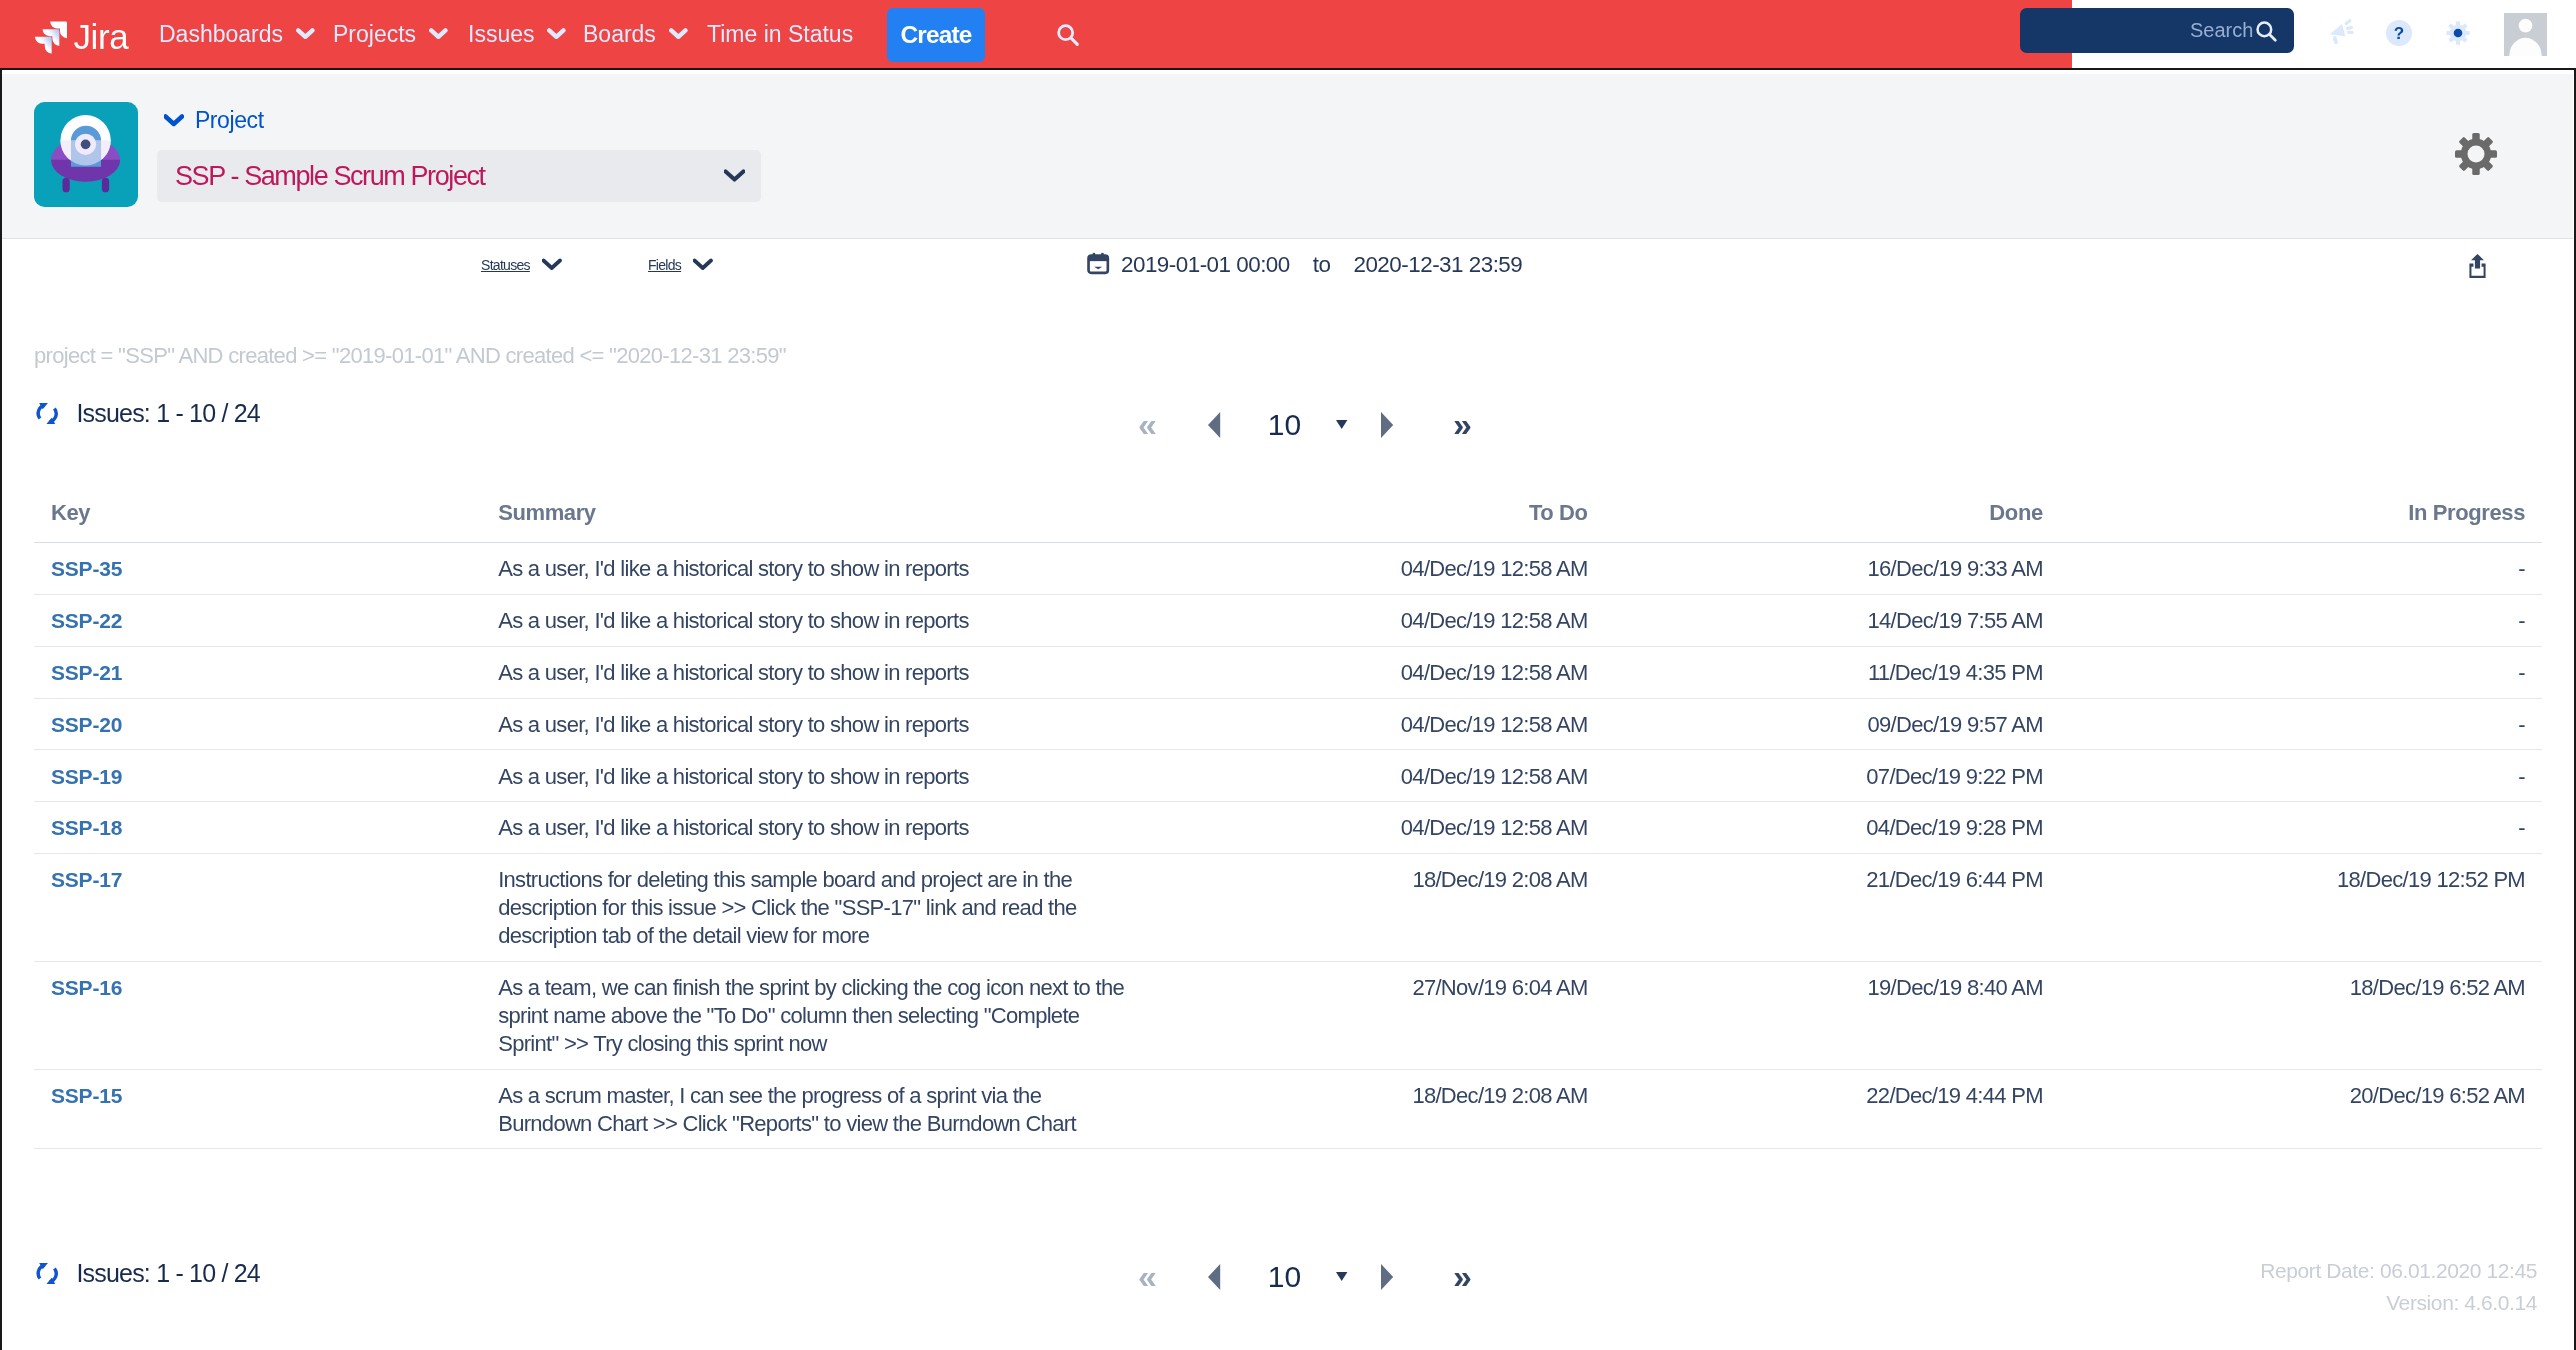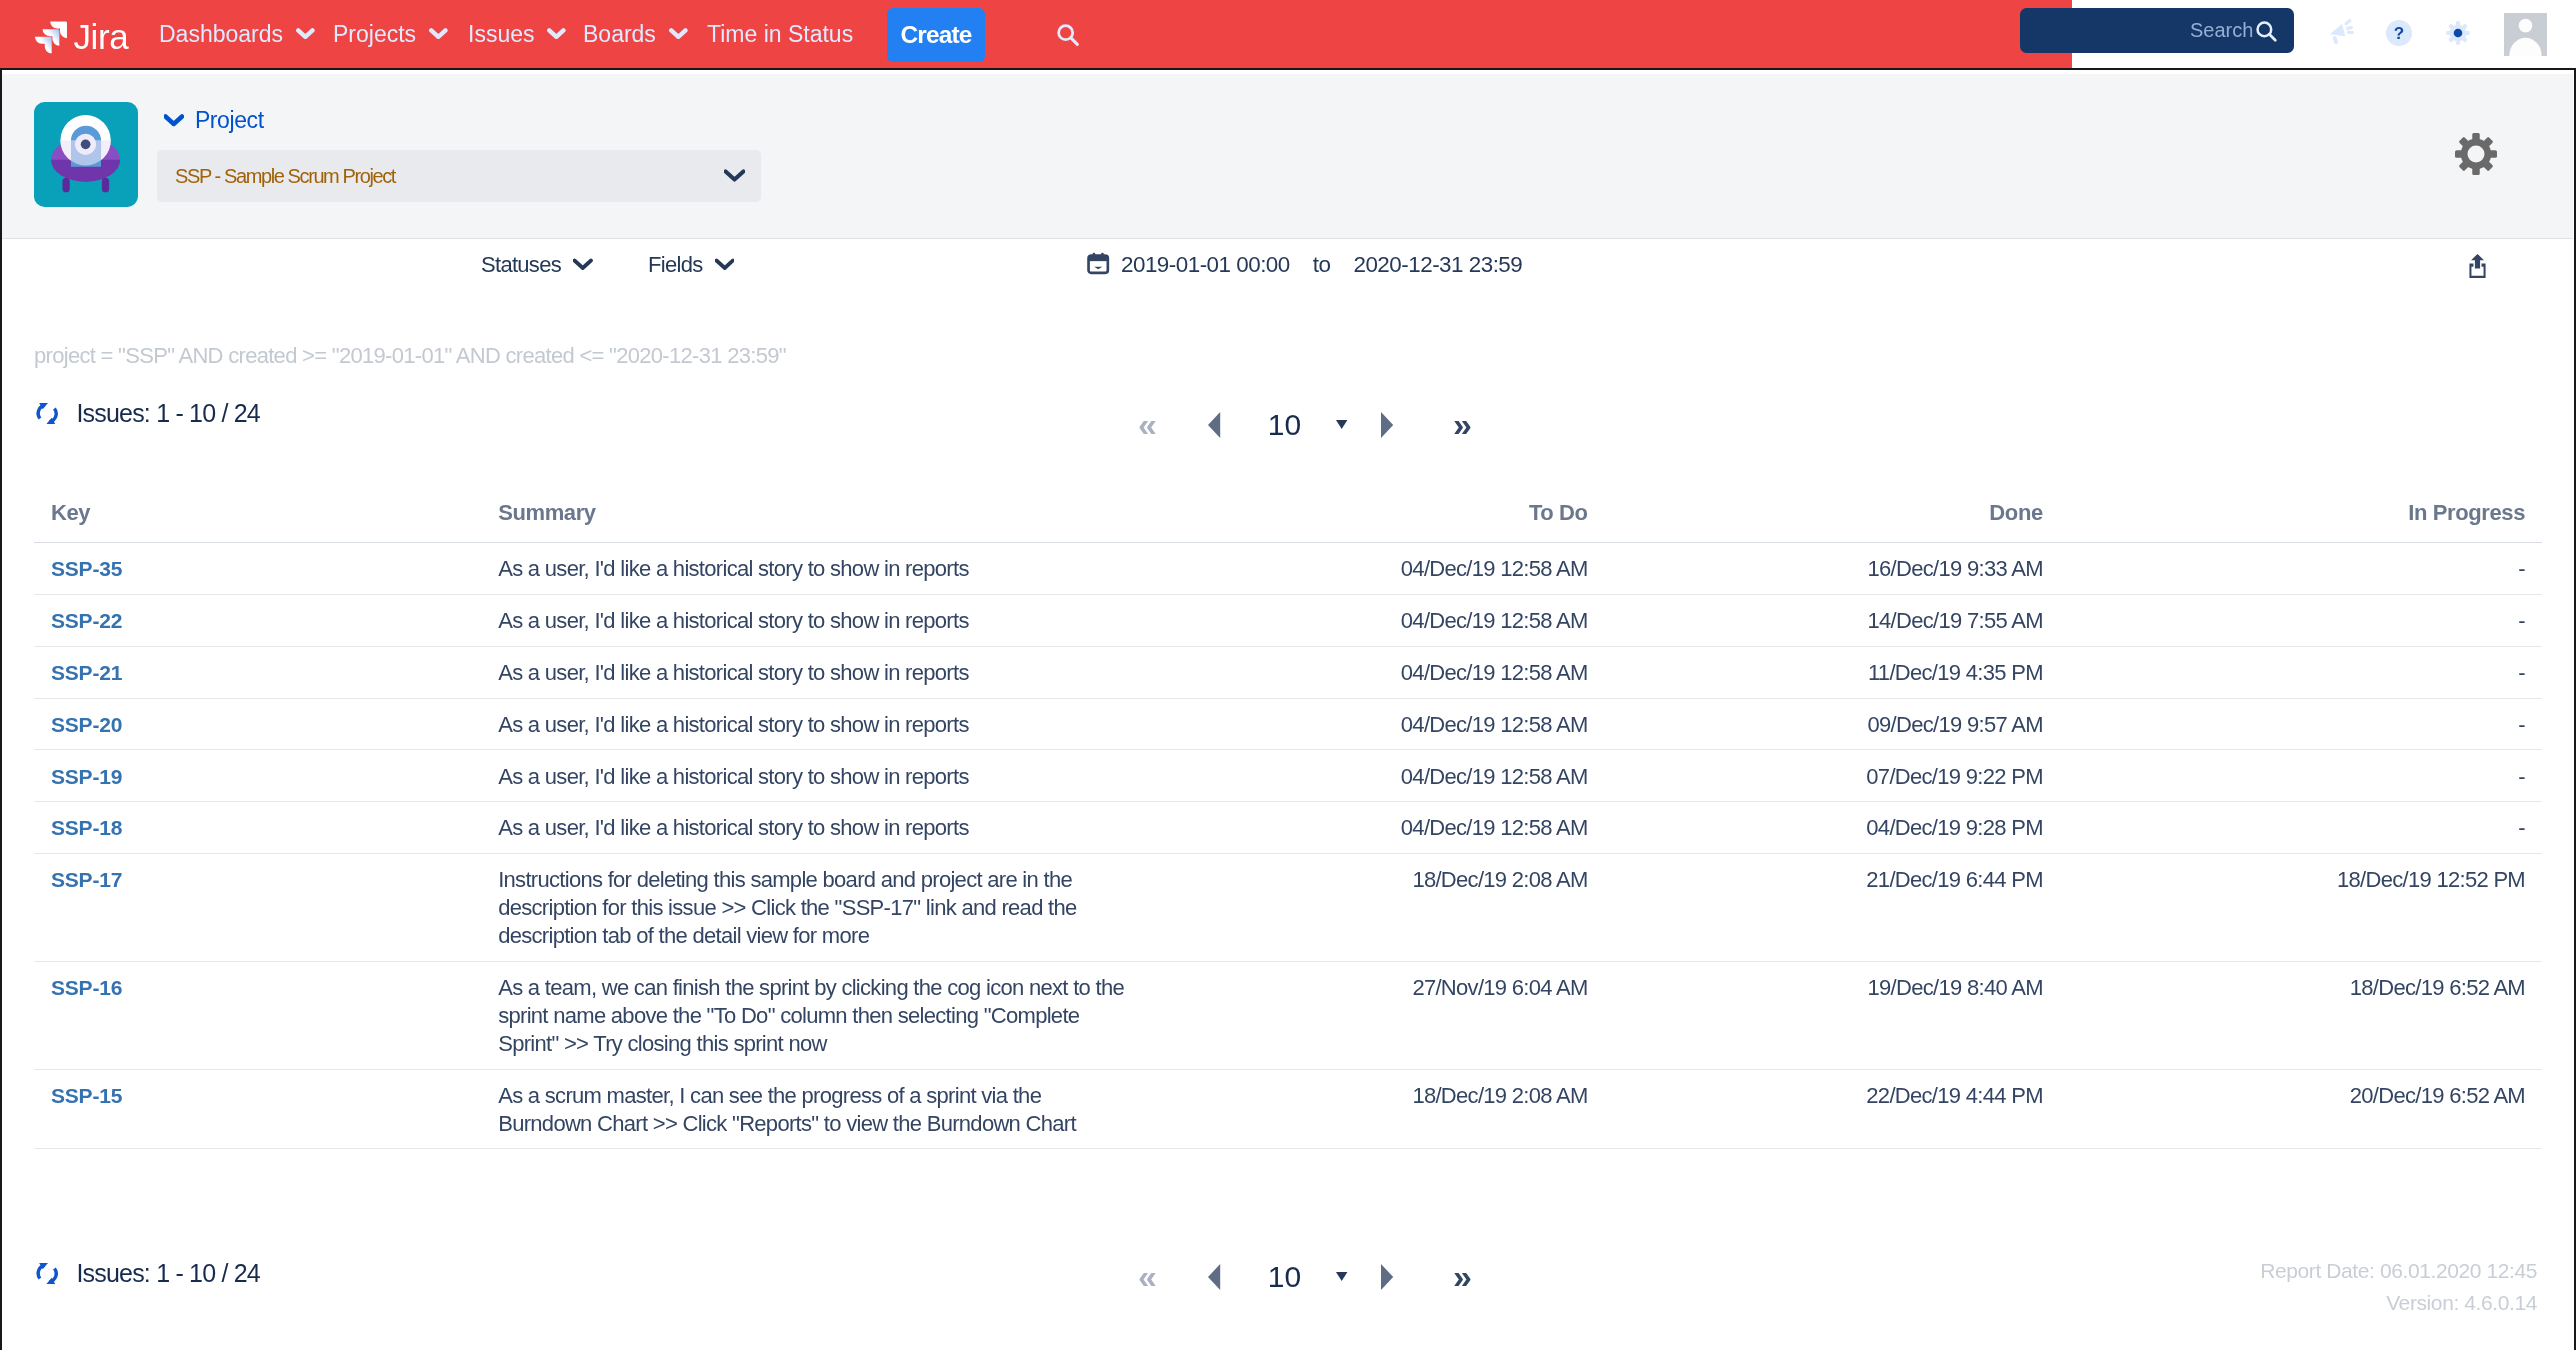--- a/index.html
+++ b/index.html
@@ -31,30 +31,30 @@
   background:#fff; }
 
 
 .band { position:absolute; left:0; top:4px; width:2571px; height:165px; background:#f4f5f7;
   border-bottom:1.6px solid #dfe1e6; }
 .pavatar { position:absolute; left:32px; top:28px; }
 .projlabel { position:absolute; left:162px; top:33px; display:flex; align-items:center;
   color:#0052cc; font-size:23px; letter-spacing:-0.4px; }
 .projlabel svg { margin-right:11.4px; }
 .select { position:absolute; left:155px; top:76px; width:604px; height:52px; background:#e9eaed;
-  border-radius:4.9px; display:flex; align-items:center; color:#a16207; font-size:20px; letter-spacing:-1.4px;gap:25px; }
+  border-radius:4.9px; display:flex; align-items:center; color:#be185d; font-size:27px; letter-spacing:-1.4px;gap:25px; }
 .select .txt { margin-left:18px; flex:1; }
 .select svg { margin-right:16.3px; }
 .fbtn { position:absolute; left:33px; top:167px; width:408px; height:47px; border:1.6px solid #b6bcc7;
   border-radius:4.9px; display:flex; align-items:center; color:#253858; }
 .fbtn .grid { margin-left:20.3px; }
 .fbtn .t { font-size:23px; font-weight:bold; letter-spacing:-0.6px; margin-left:13px; white-space:nowrap; }
 .fbtn .chev { margin-left:13px; }
 .fdrop { position:absolute; top:167px; height:47px; display:flex; align-items:center;
-  color:#253858; font-size:22px; letter-spacing:-0.7px; }
+  color:#253858; font-size:14px; letter-spacing:-0.7px;text-decoration:underline; }
 .fdrop svg { margin-left:12.2px; }
 .daterange { position:absolute; left:1084px; top:167px; height:47px; display:flex; align-items:center;
   color:#253858; font-size:22.4px; letter-spacing:-0.5px; }
 .bandgear { position:absolute; left:2451px; top:57px; }
 .exporticon { position:absolute; left:2465px; top:178px; }
 
 
 .jql { position:absolute; left:32px; top:273px; color:#c3c9d1; font-size:22px; letter-spacing:-0.7px; }
 .counter { position:absolute; left:33px; top:327px; height:33px; display:flex; align-items:center; }
 .counter .txt { color:#172b4d; font-size:25px; letter-spacing:-0.8px; margin-left:17px; }

